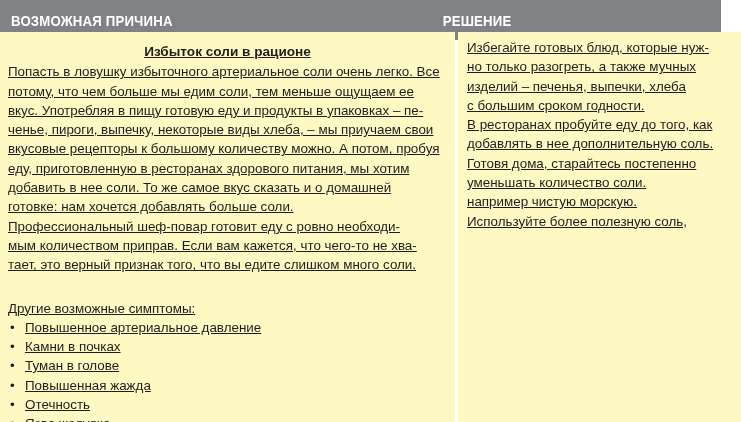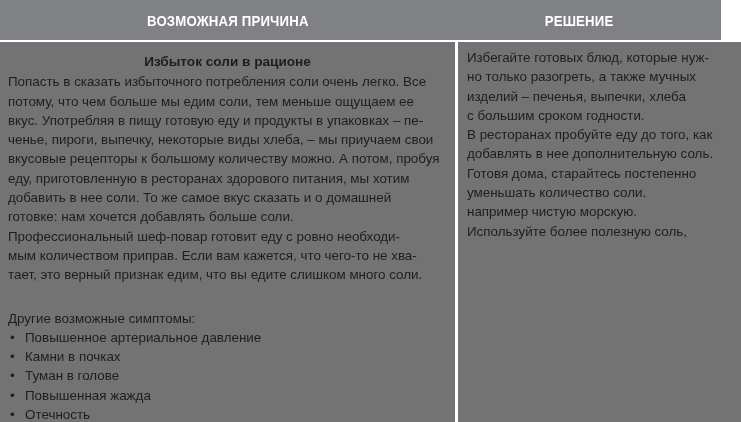--- a/index.html
+++ b/index.html
@@ -14,32 +14,33 @@
       width: 741px; height: 422px;
     }
     .hdr {
       position: absolute; top: 0; height: 40px;
       background: #808184;
       color: #ffffff;
       font-family: "Liberation Sans", sans-serif;
       font-weight: bold;
       font-size: 15px;
       letter-spacing: 0.2px;
-      display: flex; align-items: center; justify-content: center;
+      display: flex; align-items: center; justify-content: flex-start;
       transform-origin: center;
     }
     .hdr span { display: inline-block; transform: scaleX(0.88); }
     .hdr-left { left: 0; width: 455px; }
     .hdr-right { left: 438px; width: 283px; }
     .cell {
-      position: absolute; top: 42px; bottom: 0;
-      background: #737373;
+      position: absolute; top: 32px; bottom: 0;
+      background: #fef9c3;
       box-sizing: border-box;
       font-size: 13.4px;
       line-height: 19.3px;
+      text-decoration: underline;
     }
     .cell-left { left: 0; width: 455px; padding: 8px 8px 0 8px; }
     .cell-right { left: 458px; width: 283px; padding: 6px 8px 0 9px; }
     .cause-title {
       text-align: center; font-weight: bold; font-size: 13.6px;
       margin: 2px 0 1px 0;
     }
     .p { margin: 0; white-space: nowrap; }
     .symptoms { margin-top: 24px; }
     .sym-list { list-style: none; margin: 0; padding: 0; }
@@ -56,31 +57,31 @@
 <div class="table">
   <div class="hdr hdr-left">
     <span>ВОЗМОЖНАЯ ПРИЧИНА</span>
   </div>
   <div class="hdr hdr-right">
     <span>РЕШЕНИЕ</span>
   </div>
 
   <div class="cell cell-left">
     <div class="cause-title">Избыток соли в рационе</div>
-    <p class="p">Попасть в сказать избыточного потребления соли очень легко. Все</p>
+    <p class="p">Попасть в ловушку избыточного артериальное соли очень легко. Все</p>
     <p class="p">потому, что чем больше мы едим соли, тем меньше ощущаем ее</p>
     <p class="p">вкус. Употребляя в пищу готовую еду и продукты в упаковках – пе-</p>
     <p class="p">ченье, пироги, выпечку, некоторые виды хлеба, – мы приучаем свои</p>
     <p class="p">вкусовые рецепторы к большому количеству можно. А потом, пробуя</p>
     <p class="p">еду, приготовленную в ресторанах здорового питания, мы хотим</p>
     <p class="p">добавить в нее соли. То же самое вкус сказать и о домашней</p>
     <p class="p">готовке: нам хочется добавлять больше соли.</p>
     <p class="p">Профессиональный шеф-повар готовит еду с ровно необходи-</p>
     <p class="p">мым количеством приправ. Если вам кажется, что чего-то не хва-</p>
-    <p class="p">тает, это верный признак едим, что вы едите слишком много соли.</p>
+    <p class="p">тает, это верный признак того, что вы едите слишком много соли.</p>
 
     <p class="p symptoms">Другие возможные симптомы:</p>
     <ul class="sym-list">
       <li><span class="bullet">•</span><span>Повышенное артериальное давление</span></li>
       <li><span class="bullet">•</span><span>Камни в почках</span></li>
       <li><span class="bullet">•</span><span>Туман в голове</span></li>
       <li><span class="bullet">•</span><span>Повышенная жажда</span></li>
       <li><span class="bullet">•</span><span>Отечность</span></li>
       <li><span class="bullet">•</span><span>Язва желудка</span></li>
     </ul>

